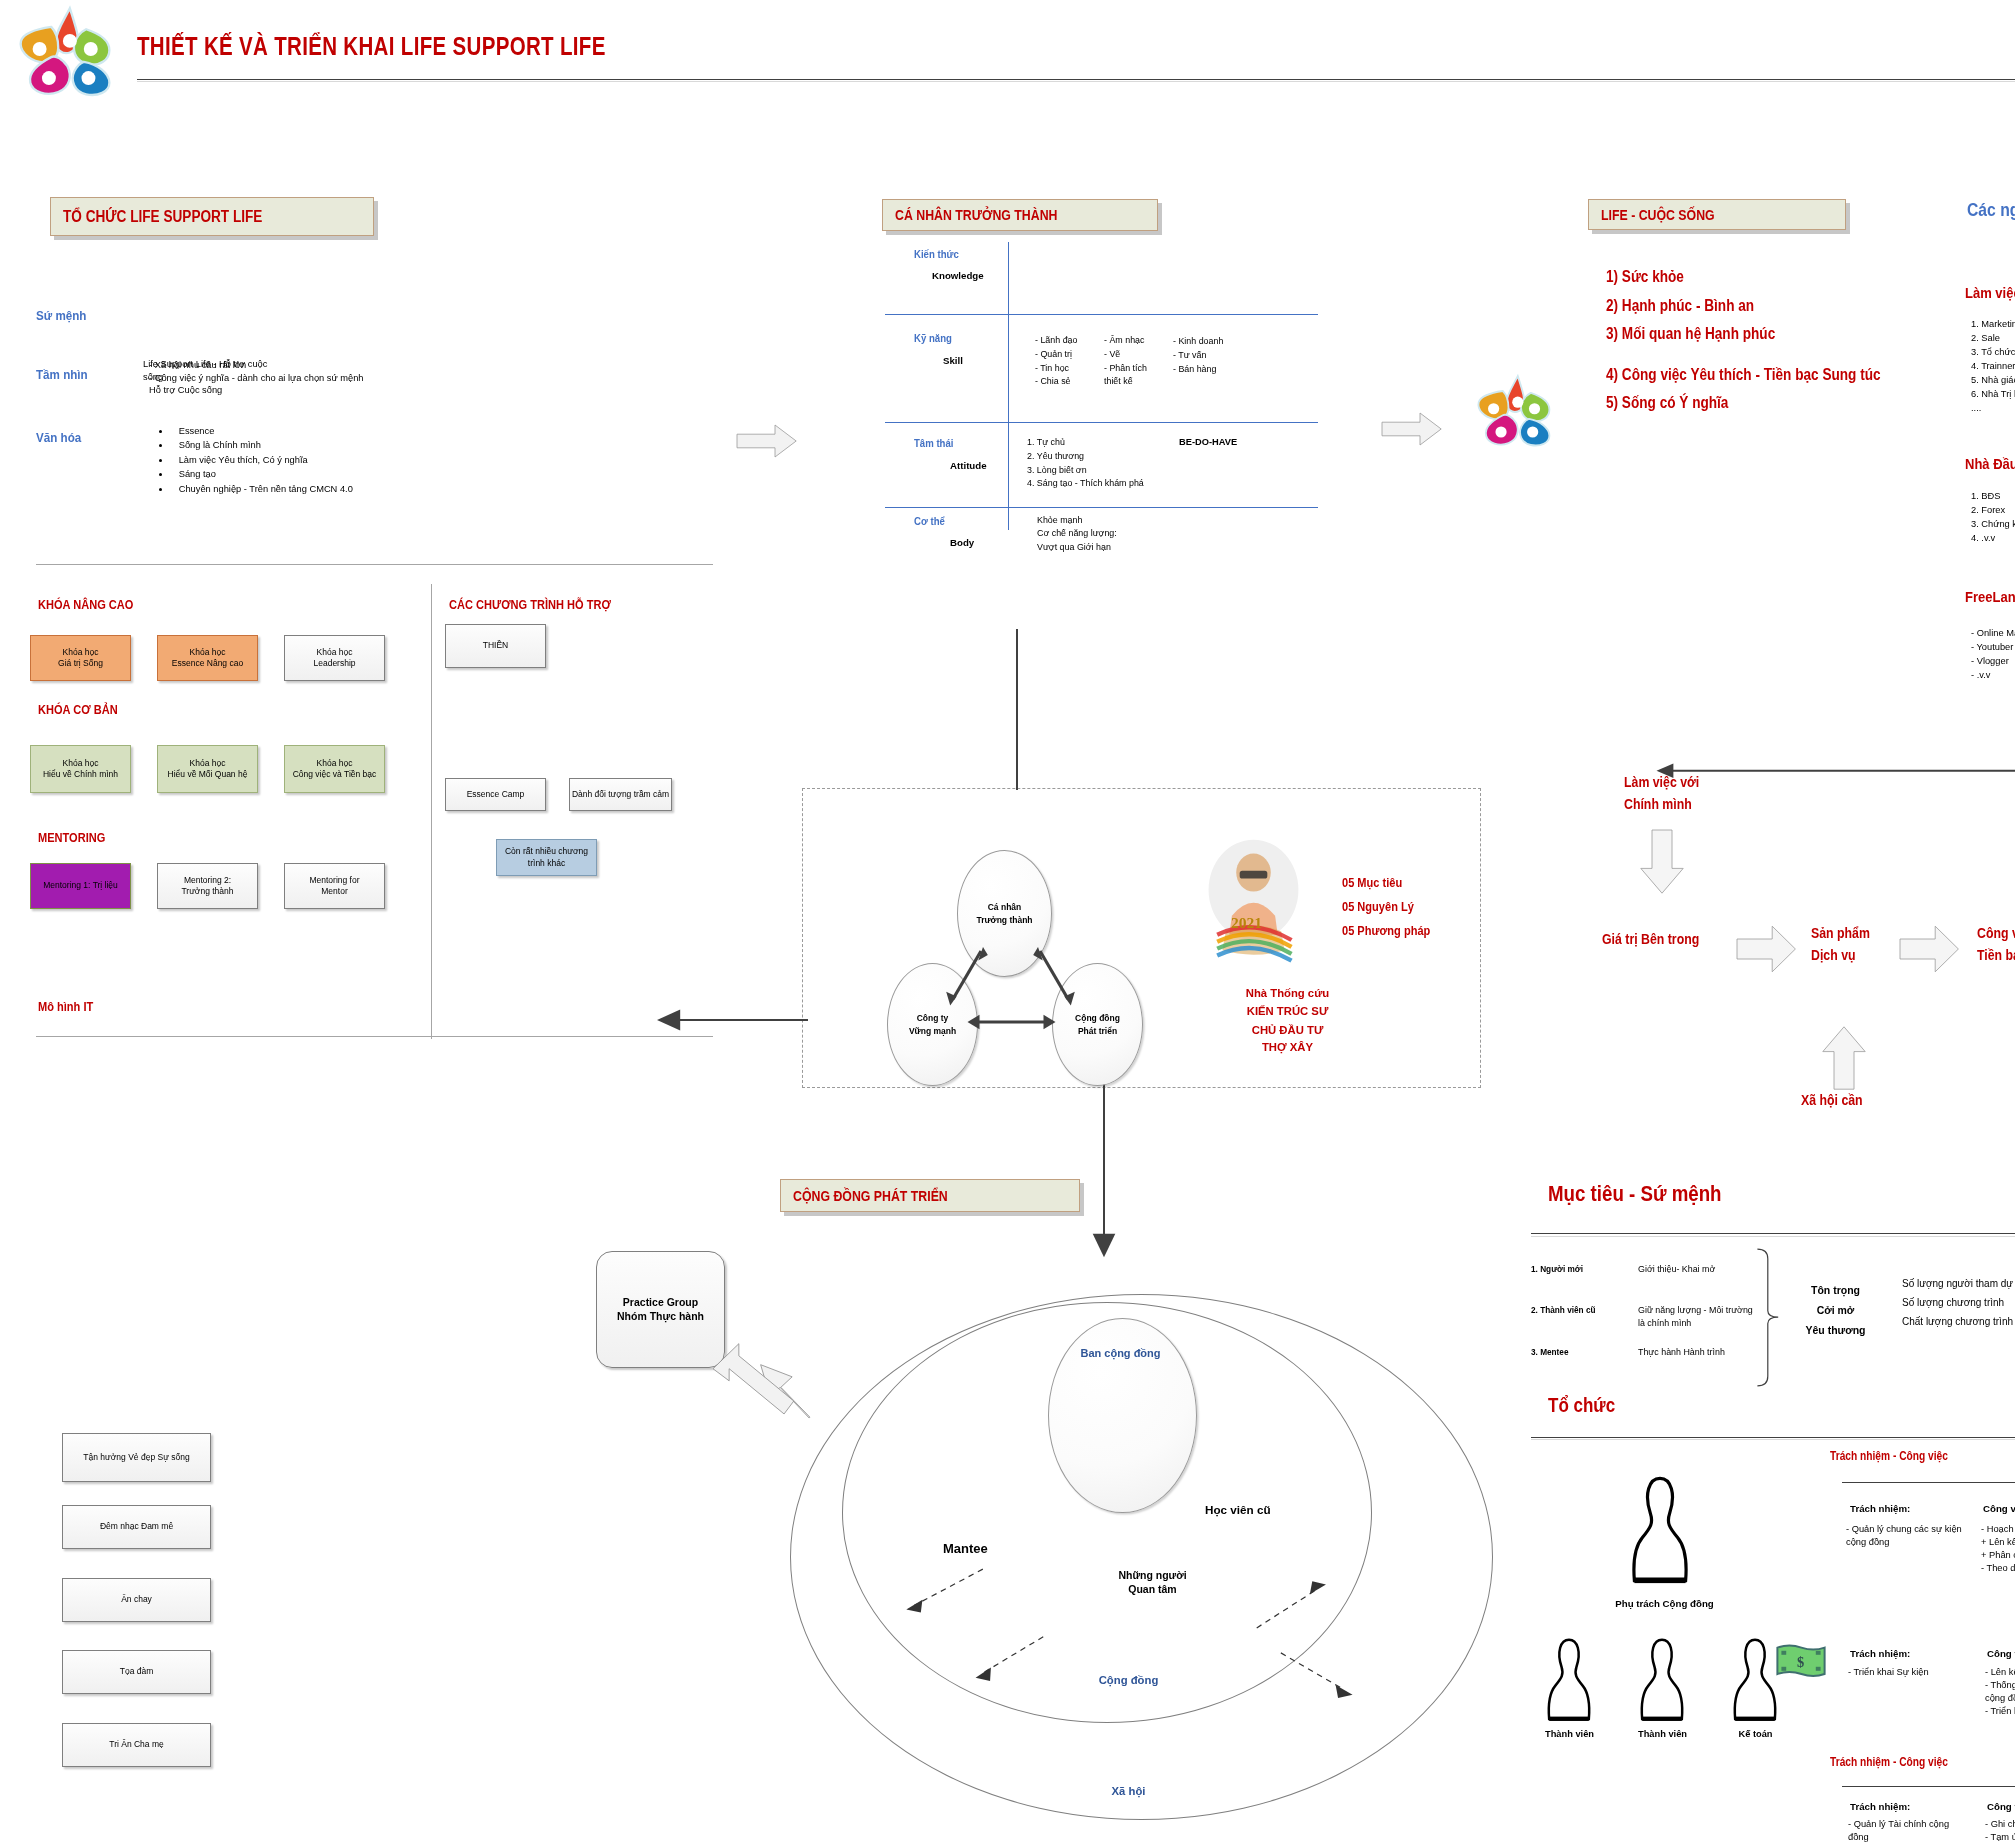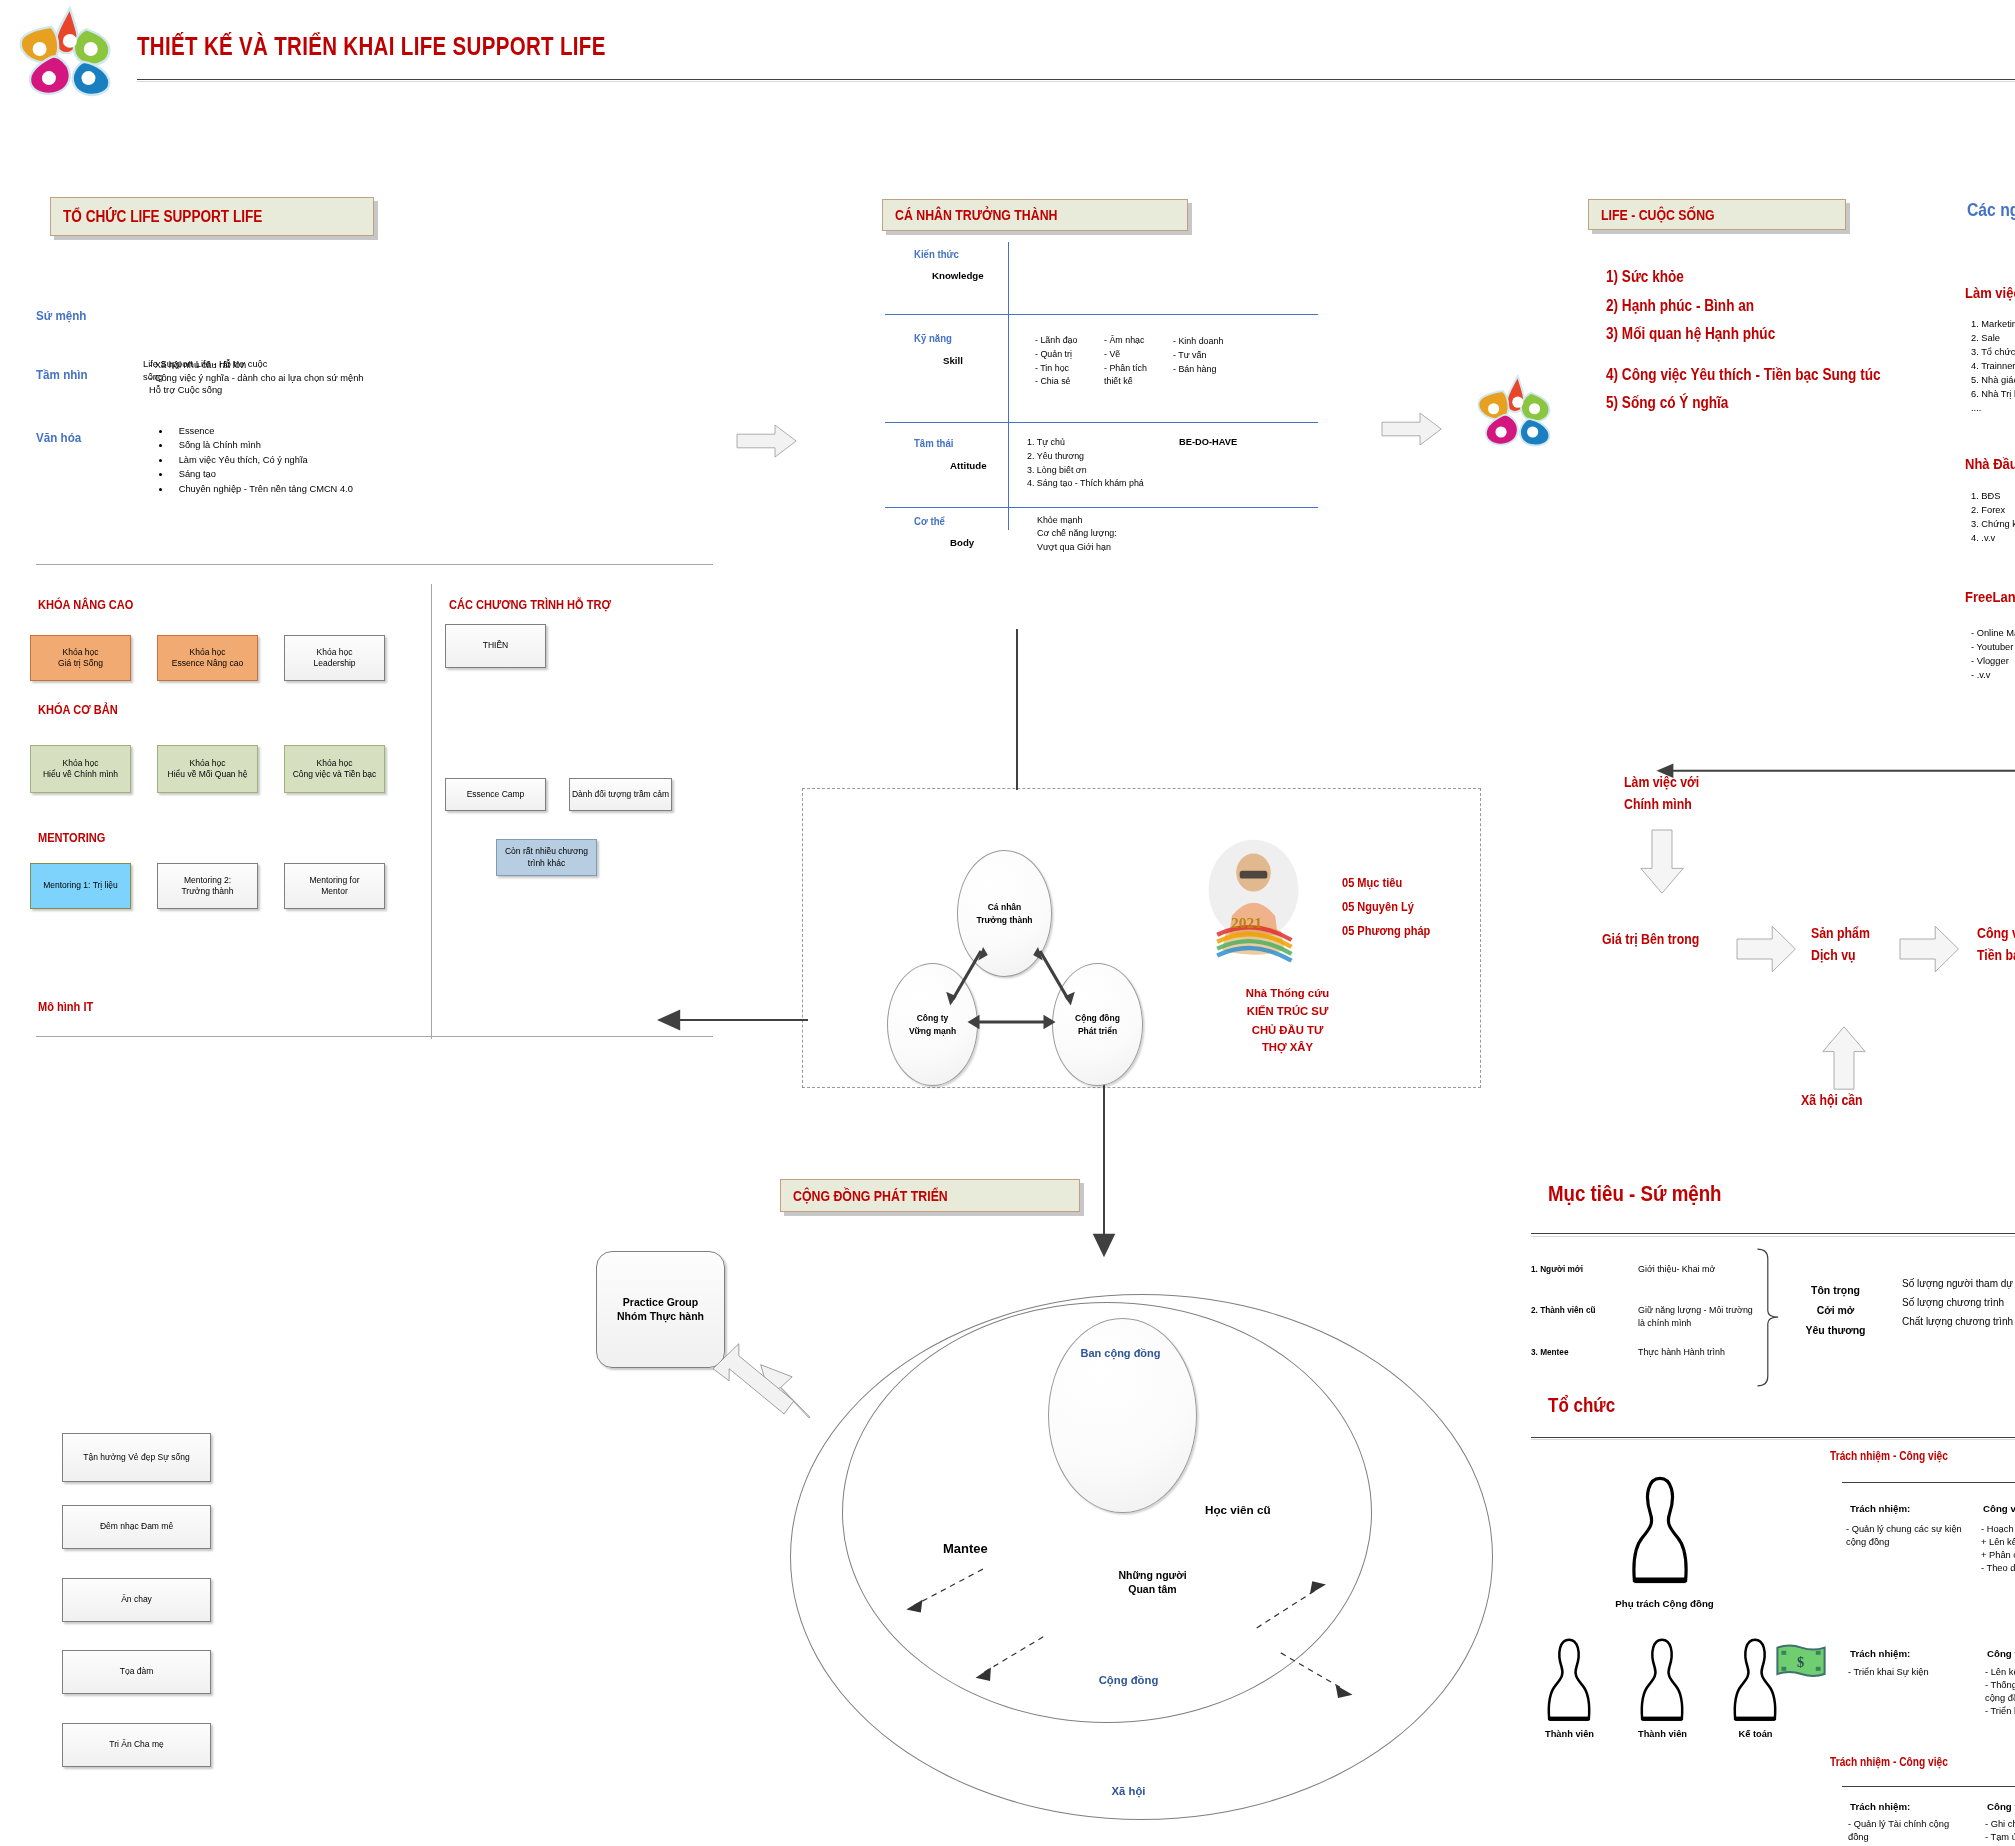--- a/index.html
+++ b/index.html
@@ -26,21 +26,21 @@
   .body-txt{font-size:9.3px;line-height:1.35;color:#000;}
   .bullet-list{list-style:disc;margin:0;padding-left:13.7px;font-size:9.3px;line-height:1.55;}
   .bullet-list li{margin:0;padding-left:8px;}
   
   .box{box-sizing:border-box;display:flex;align-items:center;justify-content:center;text-align:center;
        font-size:8.5px;line-height:1.3;border:0.4px solid #7f7f7f;
        background:linear-gradient(180deg,#fdfdfd 0%,#f0f0f0 100%);
        box-shadow:2px 2px 2px rgba(0,0,0,.22);padding:1.6px;}
   .box.orange{background:#f2aa73;border-color:#c8713a;}
   .box.green{background:#d6e0c0;border-color:#9fb27a;}
-  .box.olive{background:#7dd3fc;border-color:#7e9146;}
+  .box.olive{background:#a21caf;border-color:#7e9146;}
   .box.bluefill{background:#b7cde1;border-color:#7e9cb5;}
   .vrule{background:#a6a6a6;width:0.8px;}
   .hrule{background:#a6a6a6;height:0.8px;}
   .dkrule{background:#404040;height:1.2px;}
   .ltrule{background:#d9d9d9;height:0.8px;}
   
   .ellipse{border:0.4px solid #9a9a9a;border-radius:50%;
        background:radial-gradient(circle at 35% 28%,#ffffff 0%,#fbfbfb 55%,#eeeeee 100%);
        box-shadow:1.6px 1.6px 2px rgba(0,0,0,.18);
        display:flex;flex-direction:column;align-items:center;justify-content:center;
@@ -127,21 +127,21 @@
 <div class="abs hrule" style="left:36px;top:1036px;width:677px;height:0.8px;"></div>
 
 <div class="abs vrule" style="left:431px;top:584px;height:455px;"></div>
 
 <div class="abs red-head" style="left:449px;top:597px;font-size:13px;">CÁC CHƯƠNG TRÌNH HỖ TRỢ</div>
 <div class="abs box" style="left:445px;top:624px;width:101px;height:44px;">THIỀN</div>
 <div class="abs box" style="left:445px;top:778px;width:101px;height:33px;">Essence Camp</div>
 <div class="abs box" style="left:569px;top:778px;width:103px;height:33px;">Dành đối tượng trầm cảm</div>
 <div class="abs box bluefill" style="left:496px;top:839px;width:101px;height:37px;">Còn rất nhiều chương trình khác</div>
 
-<div class="abs banner" style="left:882px;top:199px;width:306px;height:32px;">
+<div class="abs banner" style="left:882px;top:199px;width:276px;height:32px;">
   <span style="font-size:14.5px;">CÁ NHÂN TRƯỞNG THÀNH</span>
 </div>
 
 <div class="abs vrule" style="left:1008px;top:242px;height:288px;width:0.8px;background:#4472c4;"></div>
 <div class="abs" style="left:885px;top:314px;width:433px;height:0.8px;background:#4472c4;"></div>
 <div class="abs" style="left:885px;top:422px;width:433px;height:0.8px;background:#4472c4;"></div>
 <div class="abs" style="left:885px;top:507px;width:433px;height:0.8px;background:#4472c4;"></div>
 
 <div class="abs blue-label" style="left:914px;top:248px;font-size:11.3px;">Kiến thức</div>
 <div class="abs" style="left:932px;top:270px;font-size:9.7px;font-weight:bold;">Knowledge</div>

